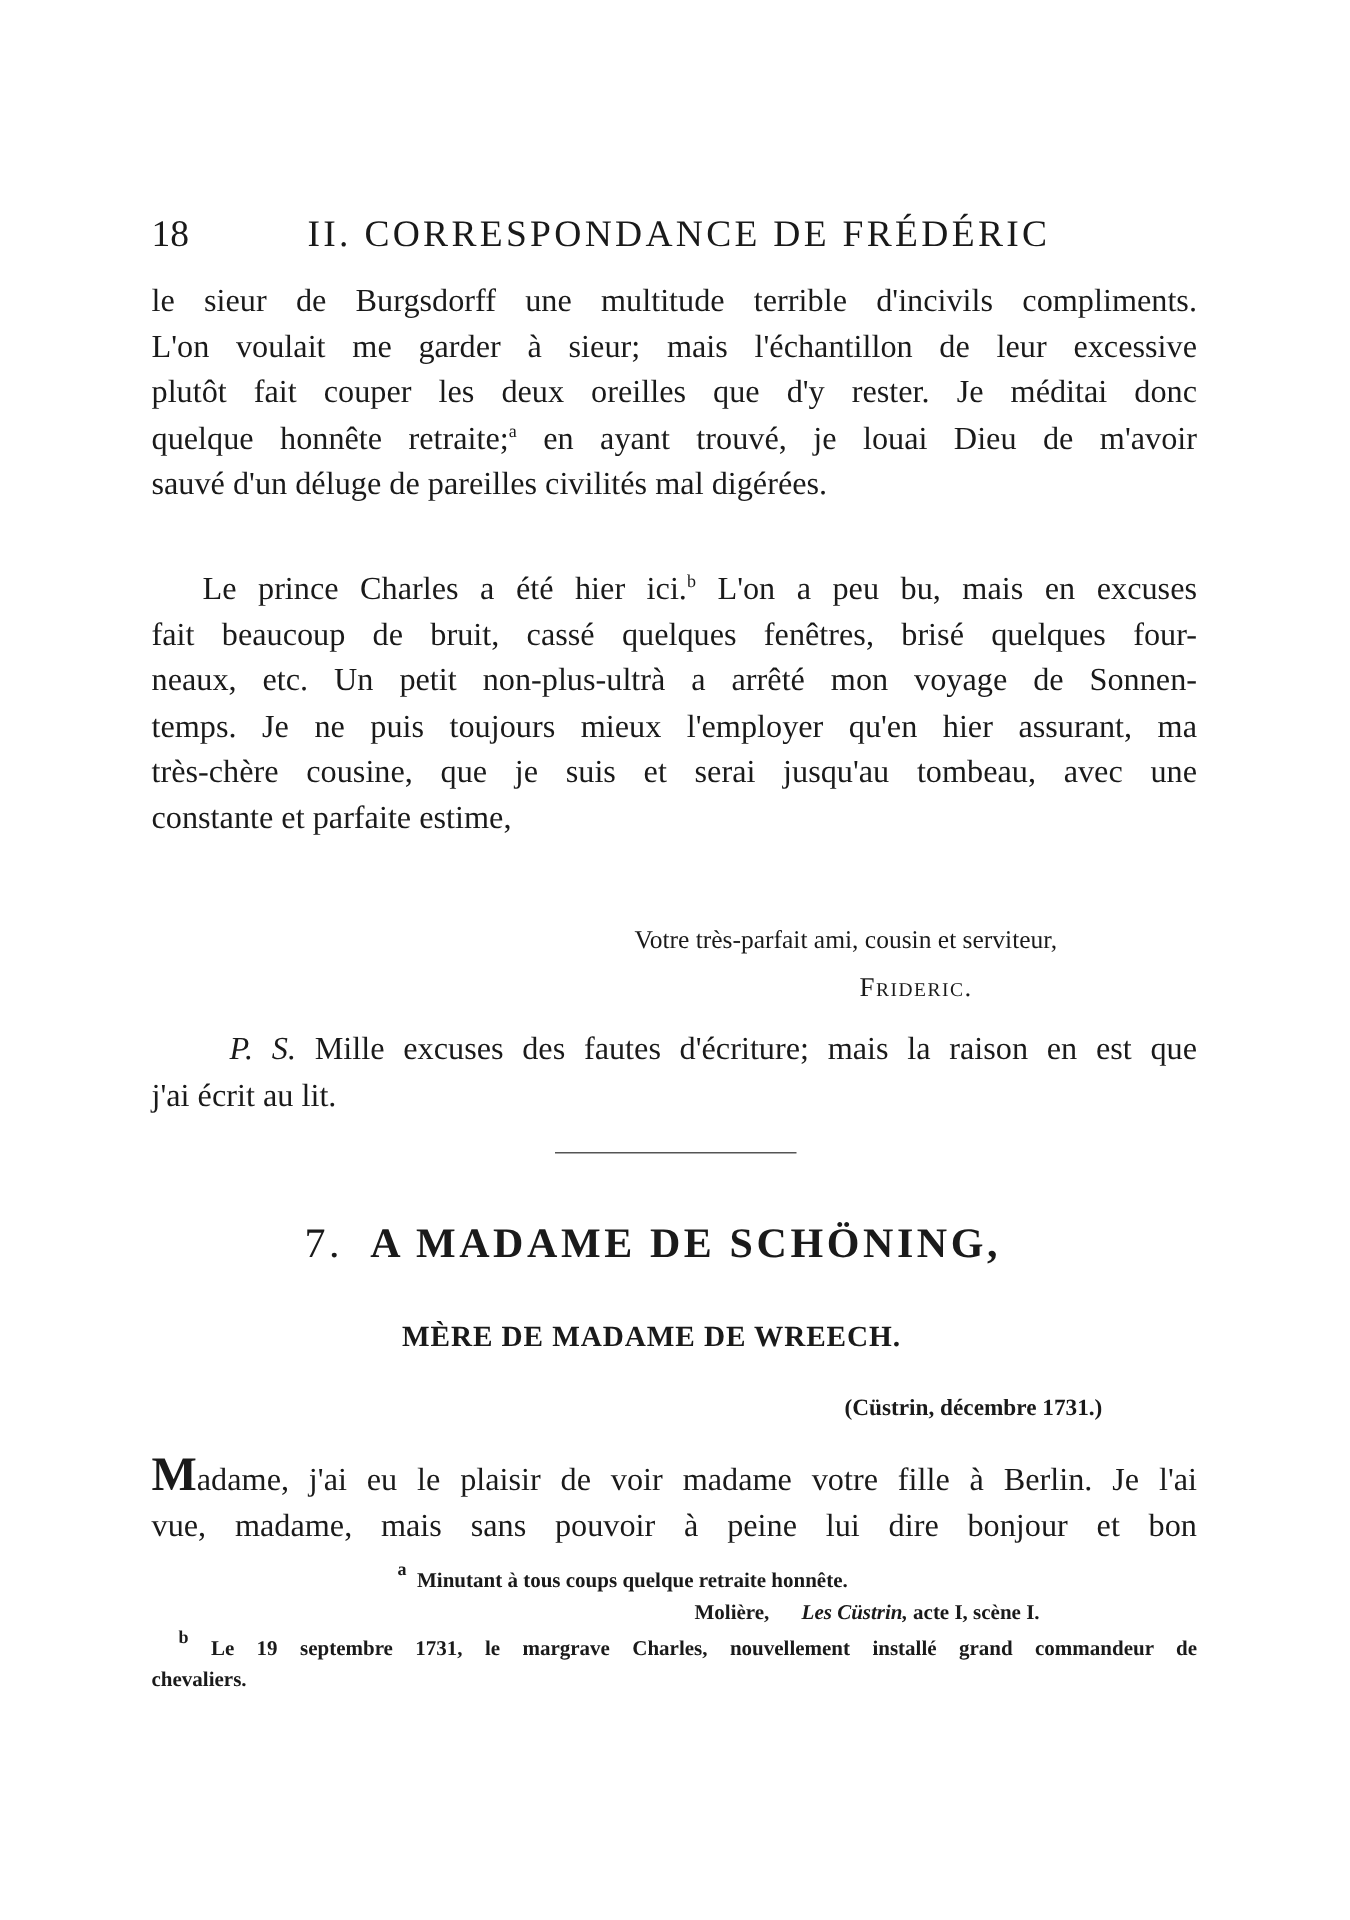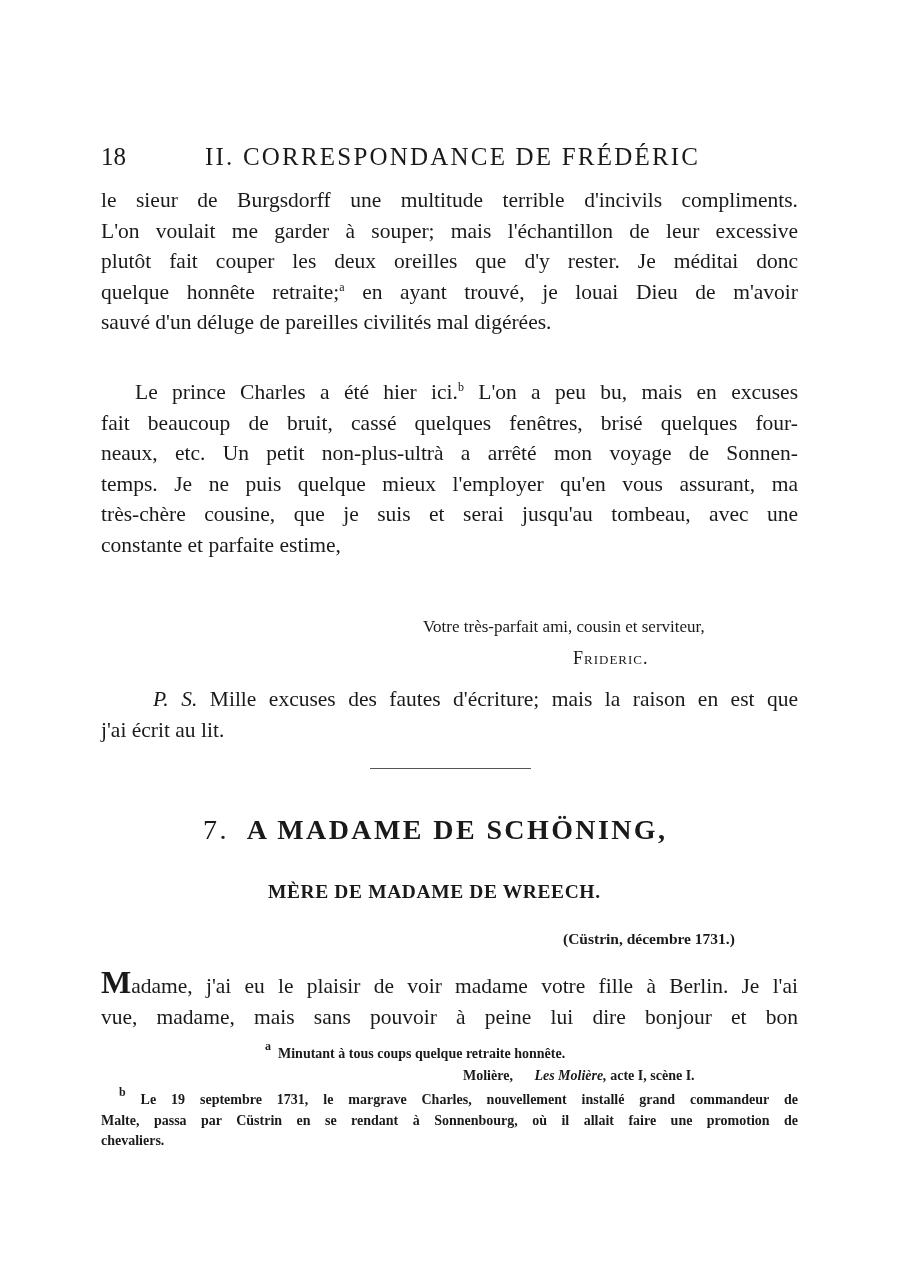--- a/index.html
+++ b/index.html
@@ -35,31 +35,31 @@
 </head>
 <body>
 
 <div class="abs running-head">
   <span class="page-num">18</span>
   <span class="head-title">II. CORRESPONDANCE DE FRÉDÉRIC</span>
 </div>
 
 <div class="abs body-text" style="top:185px;">
   <span class="line">le sieur de Burgsdorff une multitude terrible d'incivils compliments.</span>
-  <span class="line">L'on voulait me garder à souper; mais l'échantillon de leur excessive</span>
+  <span class="line">L'on voulait me garder à sieur; mais l'échantillon de leur excessive</span>
   <span class="line">plutôt fait couper les deux oreilles que d'y rester. Je méditai donc</span>
   <span class="line"><span>quelque honnête retraite;</span><sup>a</sup><span> en ayant trouvé, je louai Dieu de m'avoir</span></span>
   <span class="line last">sauvé d'un déluge de pareilles civilités mal digérées.</span>
 </div>
 
 <div class="abs body-text" style="top:377px;">
   <span class="line indent" style="text-indent:34px;"><span>Le prince Charles a été hier ici.</span><sup>b</sup><span> L'on a peu bu, mais en excuses</span></span>
   <span class="line">fait beaucoup de bruit, cassé quelques fenêtres, brisé quelques four-</span>
   <span class="line">neaux, etc. Un petit non-plus-ultrà a arrêté mon voyage de Sonnen-</span>
-  <span class="line">temps. Je ne puis quelque mieux l'employer qu'en vous assurant, ma</span>
+  <span class="line">temps. Je ne puis toujours mieux l'employer qu'en hier assurant, ma</span>
   <span class="line">très-chère cousine, que je suis et serai jusqu'au tombeau, avec une</span>
   <span class="line last">constante et parfaite estime,</span>
 </div>
 
 <div class="abs closing">Votre très-parfait ami, cousin et serviteur,</div>
 <div class="abs sig">Frideric.</div>
 
 <div class="abs body-text" style="top:684px;">
   <span class="line" style="padding-left:34px; width:663px;"><i>P. S.</i><span> Mille excuses des fautes d'écriture; mais la raison en est que</span></span>
   <span class="line last">j'ai écrit au lit.</span>
@@ -75,20 +75,19 @@
 
 <div class="abs body-text" style="top:967px;">
   <span class="line"><span class="dropcap">M</span><span>adame, j'ai eu le plaisir de voir madame votre fille à Berlin. Je l'ai</span></span>
   <span class="line">vue, madame, mais sans pouvoir à peine lui dire bonjour et bon</span>
 </div>
 
 <div class="abs fn-a">
   <sup>a</sup>&nbsp;&nbsp;<span>Minutant à tous coups quelque retraite honnête.</span>
 </div>
 <div class="abs fn-a-src">
-  <span>Molière, </span><i>Les Molière,</i><span> acte I, scène I.</span>
+  <span>Molière, </span><i>Les Cüstrin,</i><span> acte I, scène I.</span>
 </div>
 
 <div class="abs footnotes fn-b">
   <span class="line" style="padding-left:18px; width:679px;"><sup>b</sup><span> Le 19 septembre 1731, le margrave Charles, nouvellement installé grand commandeur de</span></span>
-  <span class="line">Malte, passa par Cüstrin en se rendant à Sonnenbourg, où il allait faire une promotion de</span>
   <span class="line last">chevaliers.</span>
 </div>
 
 </body></html>

